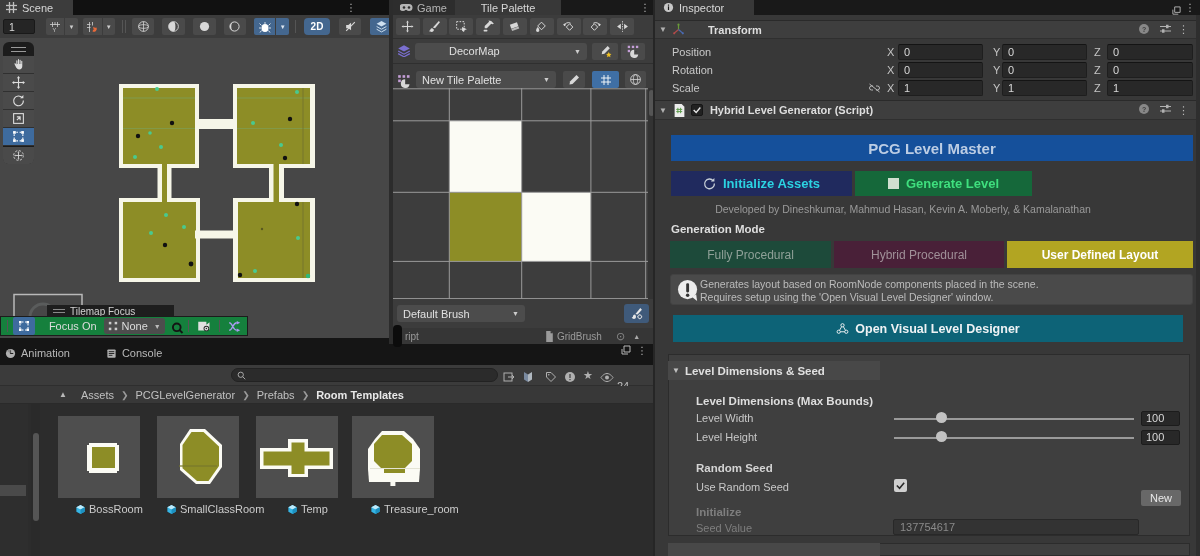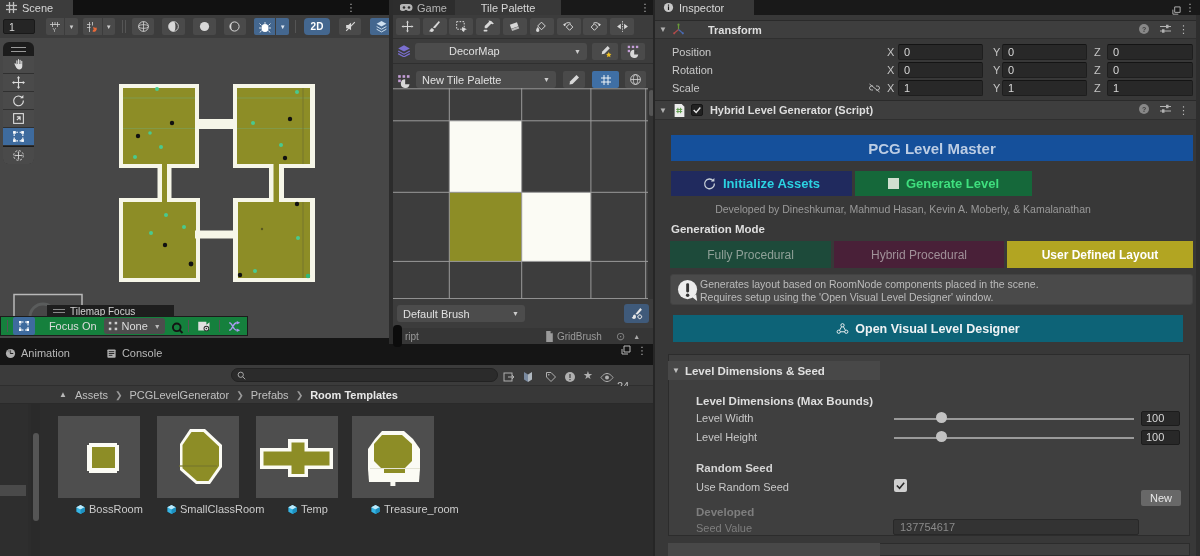--- a/index.html
+++ b/index.html
@@ -339,21 +339,21 @@
       </svg></span>
   <span style="position:absolute;left:583px;top:4px;color:#b0b0b0;font-size:11px;">★</span>
   <span style="position:absolute;left:600px;top:4px;"><svg width="14" height="11" viewBox="0 0 28 22">
         <path d="M14 3C7 3 2 11 2 11s5 8 12 8 12-8 12-8-5-8-12-8z" fill="none" stroke="#b0b0b0" stroke-width="2"></path>
         <circle cx="14" cy="11" r="4" fill="#b0b0b0"></circle>
       </svg></span>
   <span style="position:absolute;left:617px;top:15px;color:#c0c0c0;font-size:11px;">24</span>
 </div>
 <div class="abs" id="breadcrumbs" style="left:0;top:386px;width:655px;height:18px;background:#383838;border-bottom:1px solid #2a2a2a;display:flex;align-items:center;font-size:11px;color:#c0c0c0;">
   <span style="margin-left:59px;font-size:8px;color:#b8b8b8;">▲</span>
-  <span style="margin-left:8px;">Assets</span>
+  <span style="margin-left:14px;">Assets</span>
     <span style="margin:0 7px;color:#9a9a9a;font-size:9px;">❯</span>
   <span>PCGLevelGenerator</span>
     <span style="margin:0 7px;color:#9a9a9a;font-size:9px;">❯</span>
   <span>Prefabs</span>
     <span style="margin:0 7px;color:#9a9a9a;font-size:9px;">❯</span>
   <span style="color:#e8e8e8;font-weight:bold;">Room Templates</span>
 </div>
 <div class="abs" id="project-content" style="left:0;top:404px;width:655px;height:152px;background:#2c2c2c;">
   <div style="position:absolute;left:0;top:0;width:28px;height:152px;background:#2e2e2e;"></div>
   <div style="position:absolute;left:0;top:81px;width:26px;height:11px;background:#4a4a4a;"></div>
@@ -788,21 +788,21 @@
   <div style="position:absolute;left:281px;top:416px;width:11px;height:11px;border-radius:50%;background:#c2c2c2;"></div>
   <div style="position:absolute;left:486px;top:414.5px;width:39px;height:15px;background:#282828;border:1px solid #1c1c1c;border-radius:2px;color:#d8d8d8;display:flex;align-items:center;padding-left:4px;">100</div>
   <div style="position:absolute;left:41px;top:447px;font-weight:bold;color:#d4d4d4;font-size:11.5px;">Random Seed</div>
   <div style="position:absolute;left:41px;top:466px;color:#c8c8c8;">Use Random Seed</div>
   <div style="position:absolute;left:239px;top:464px;width:13px;height:13px;background:#d0d0d0;border-radius:2px;display:flex;align-items:center;justify-content:center;">
     <svg width="11" height="11" viewBox="0 0 24 24">
         <path fill="none" stroke="#2a2a2a" stroke-width="3.4" d="M4 12l6 6L20 6"></path>
       </svg>
     </div>
   <div style="position:absolute;left:486px;top:475px;width:40px;height:16px;background:#686868;border-radius:2px;display:flex;align-items:center;justify-content:center;color:#e8e8e8;">New</div>
-  <div style="position:absolute;left:41px;top:491px;font-weight:bold;color:#7e7e7e;font-size:11.5px;">Developed</div>
+  <div style="position:absolute;left:41px;top:491px;font-weight:bold;color:#7e7e7e;font-size:11.5px;">Initialize</div>
   <div style="position:absolute;left:41px;top:507px;color:#7e7e7e;">Seed Value</div>
   <div style="position:absolute;left:238px;top:504px;width:246px;height:16px;background:#333;border:1px solid #282828;border-radius:2px;color:#8a8a8a;display:flex;align-items:center;padding-left:6px;">137754617</div>
 
   <div style="position:absolute;left:13px;top:528px;width:522px;height:13px;background:#3f3f3f;border:1px solid #2c2c2c;"></div>
   <div style="position:absolute;left:13px;top:528px;width:212px;height:13px;background:#484848;"></div>
 
   <div style="position:absolute;right:0;top:0;width:4px;height:541px;background:#2e2e2e;"></div>
 </div>
 
 <div class="abs" style="left:389px;top:0;width:4px;height:344px;background:#2c2c2c;"></div>

